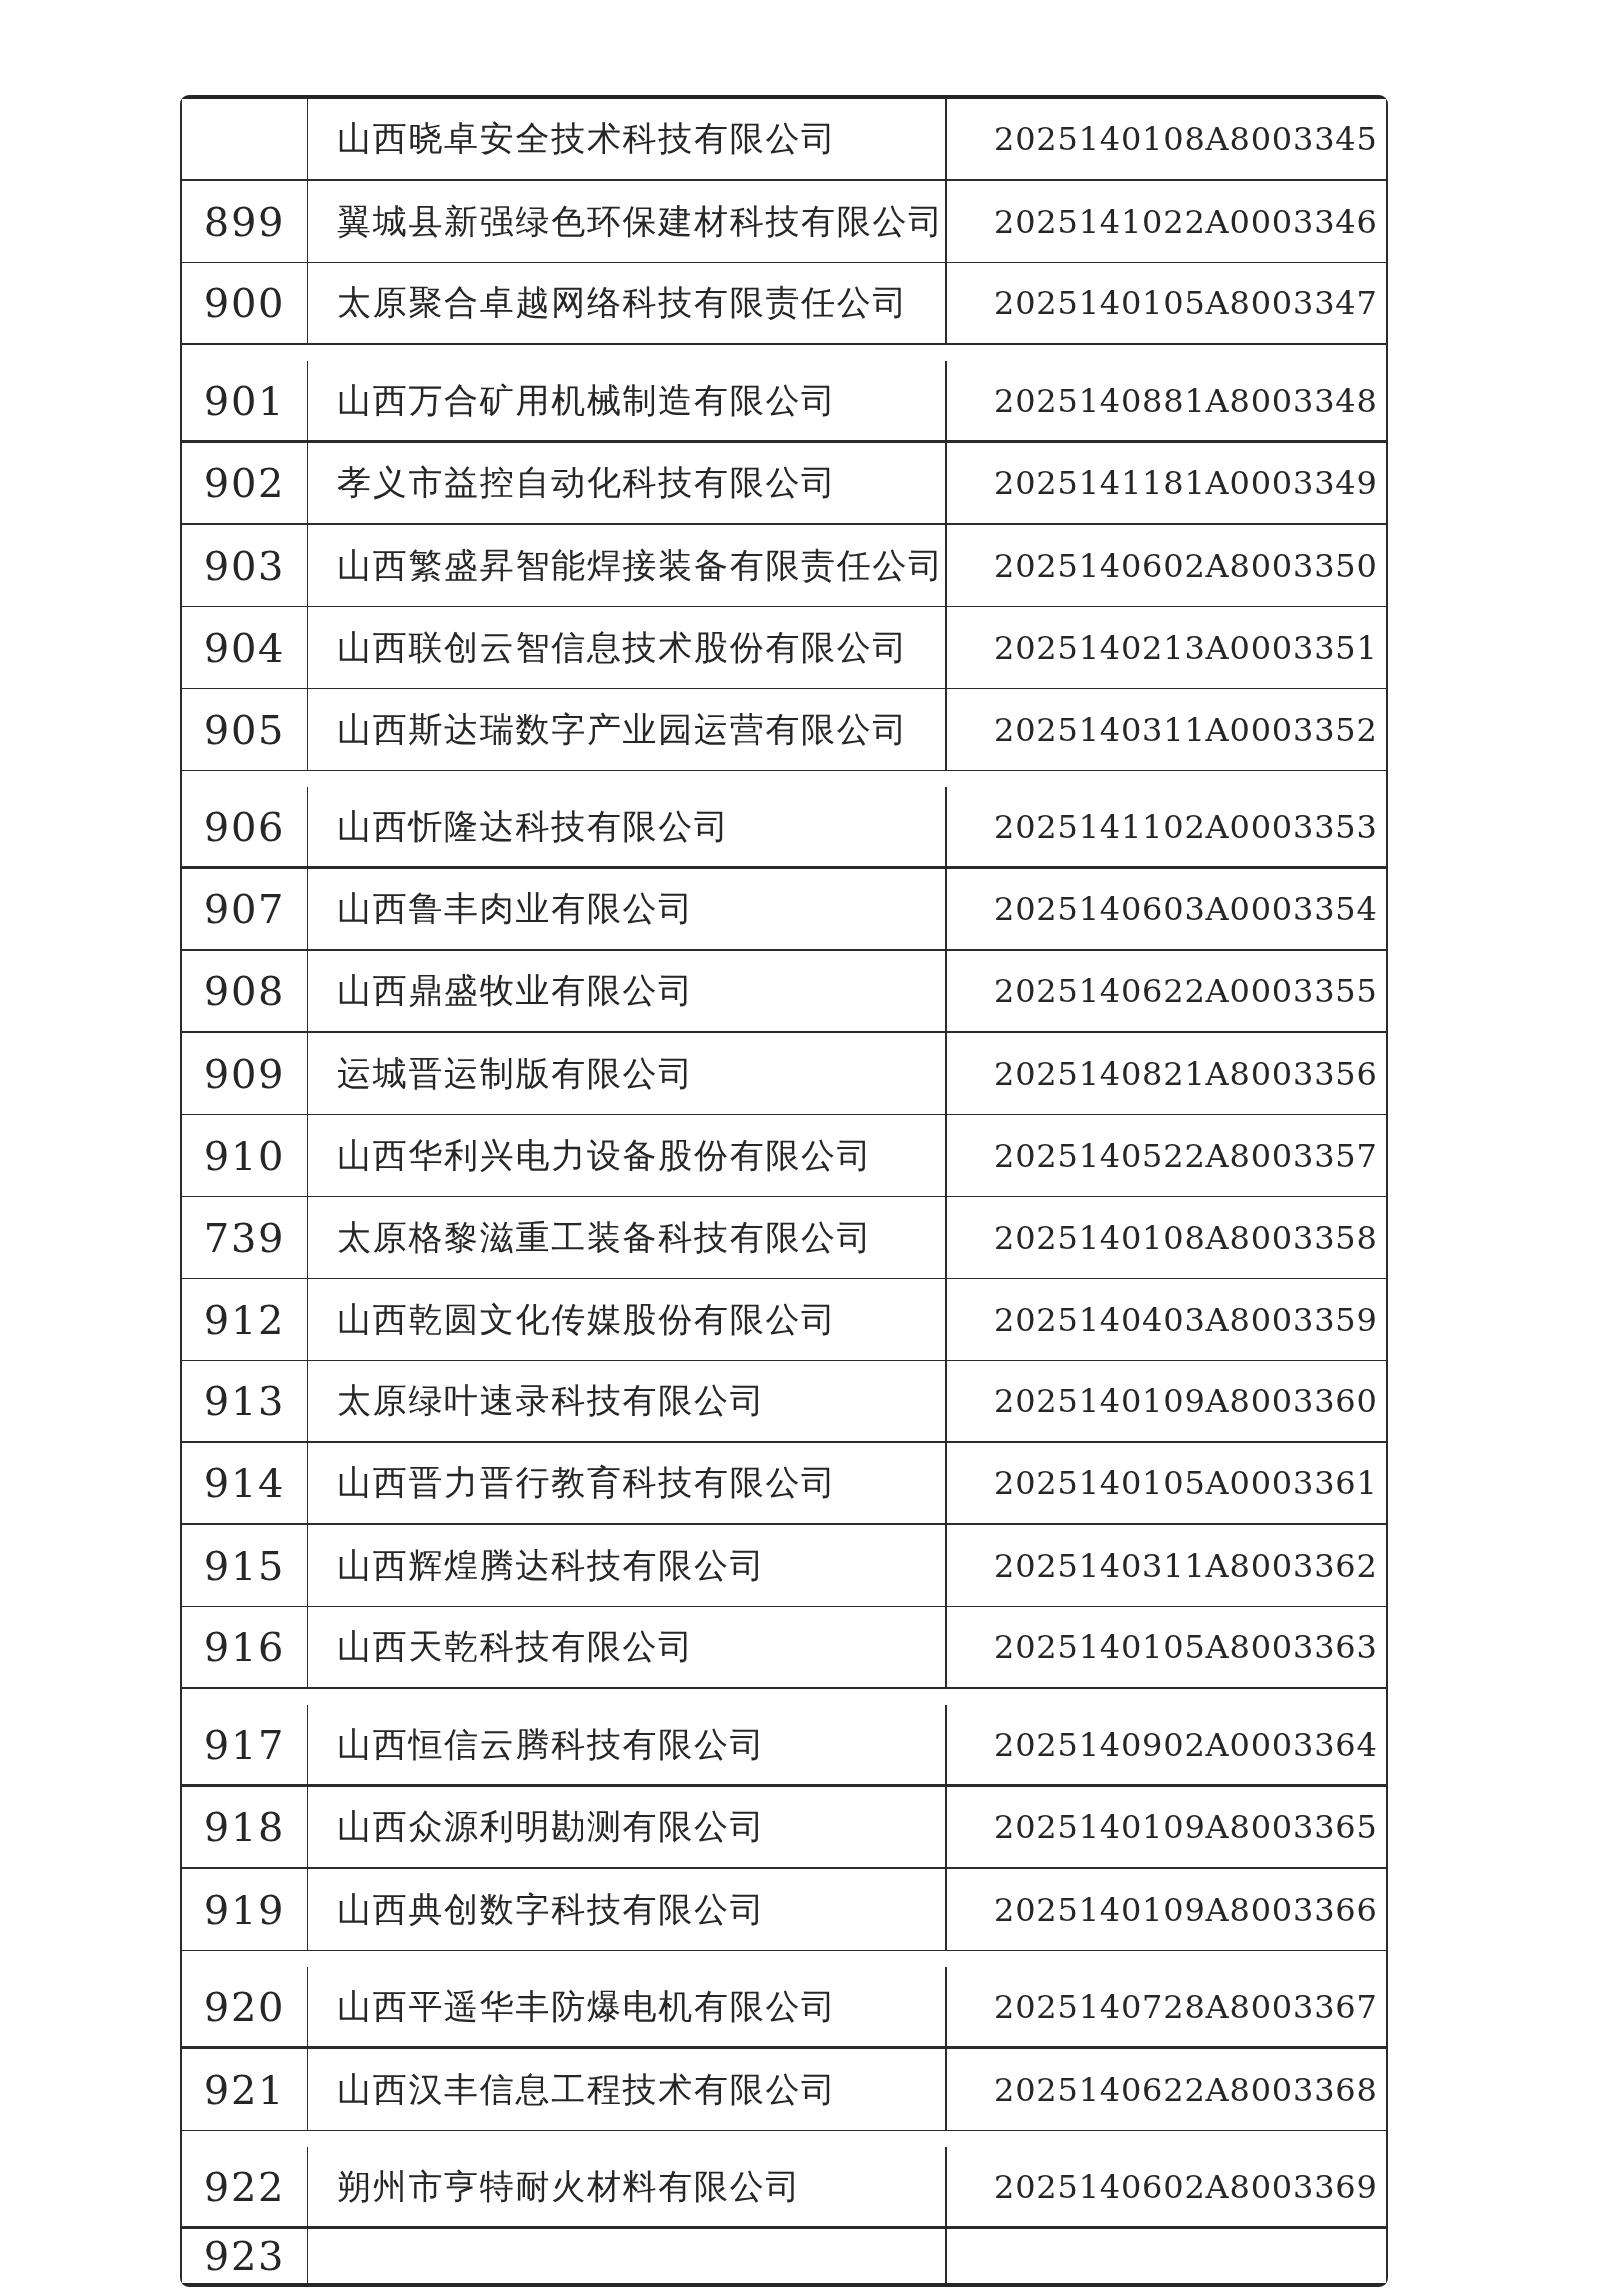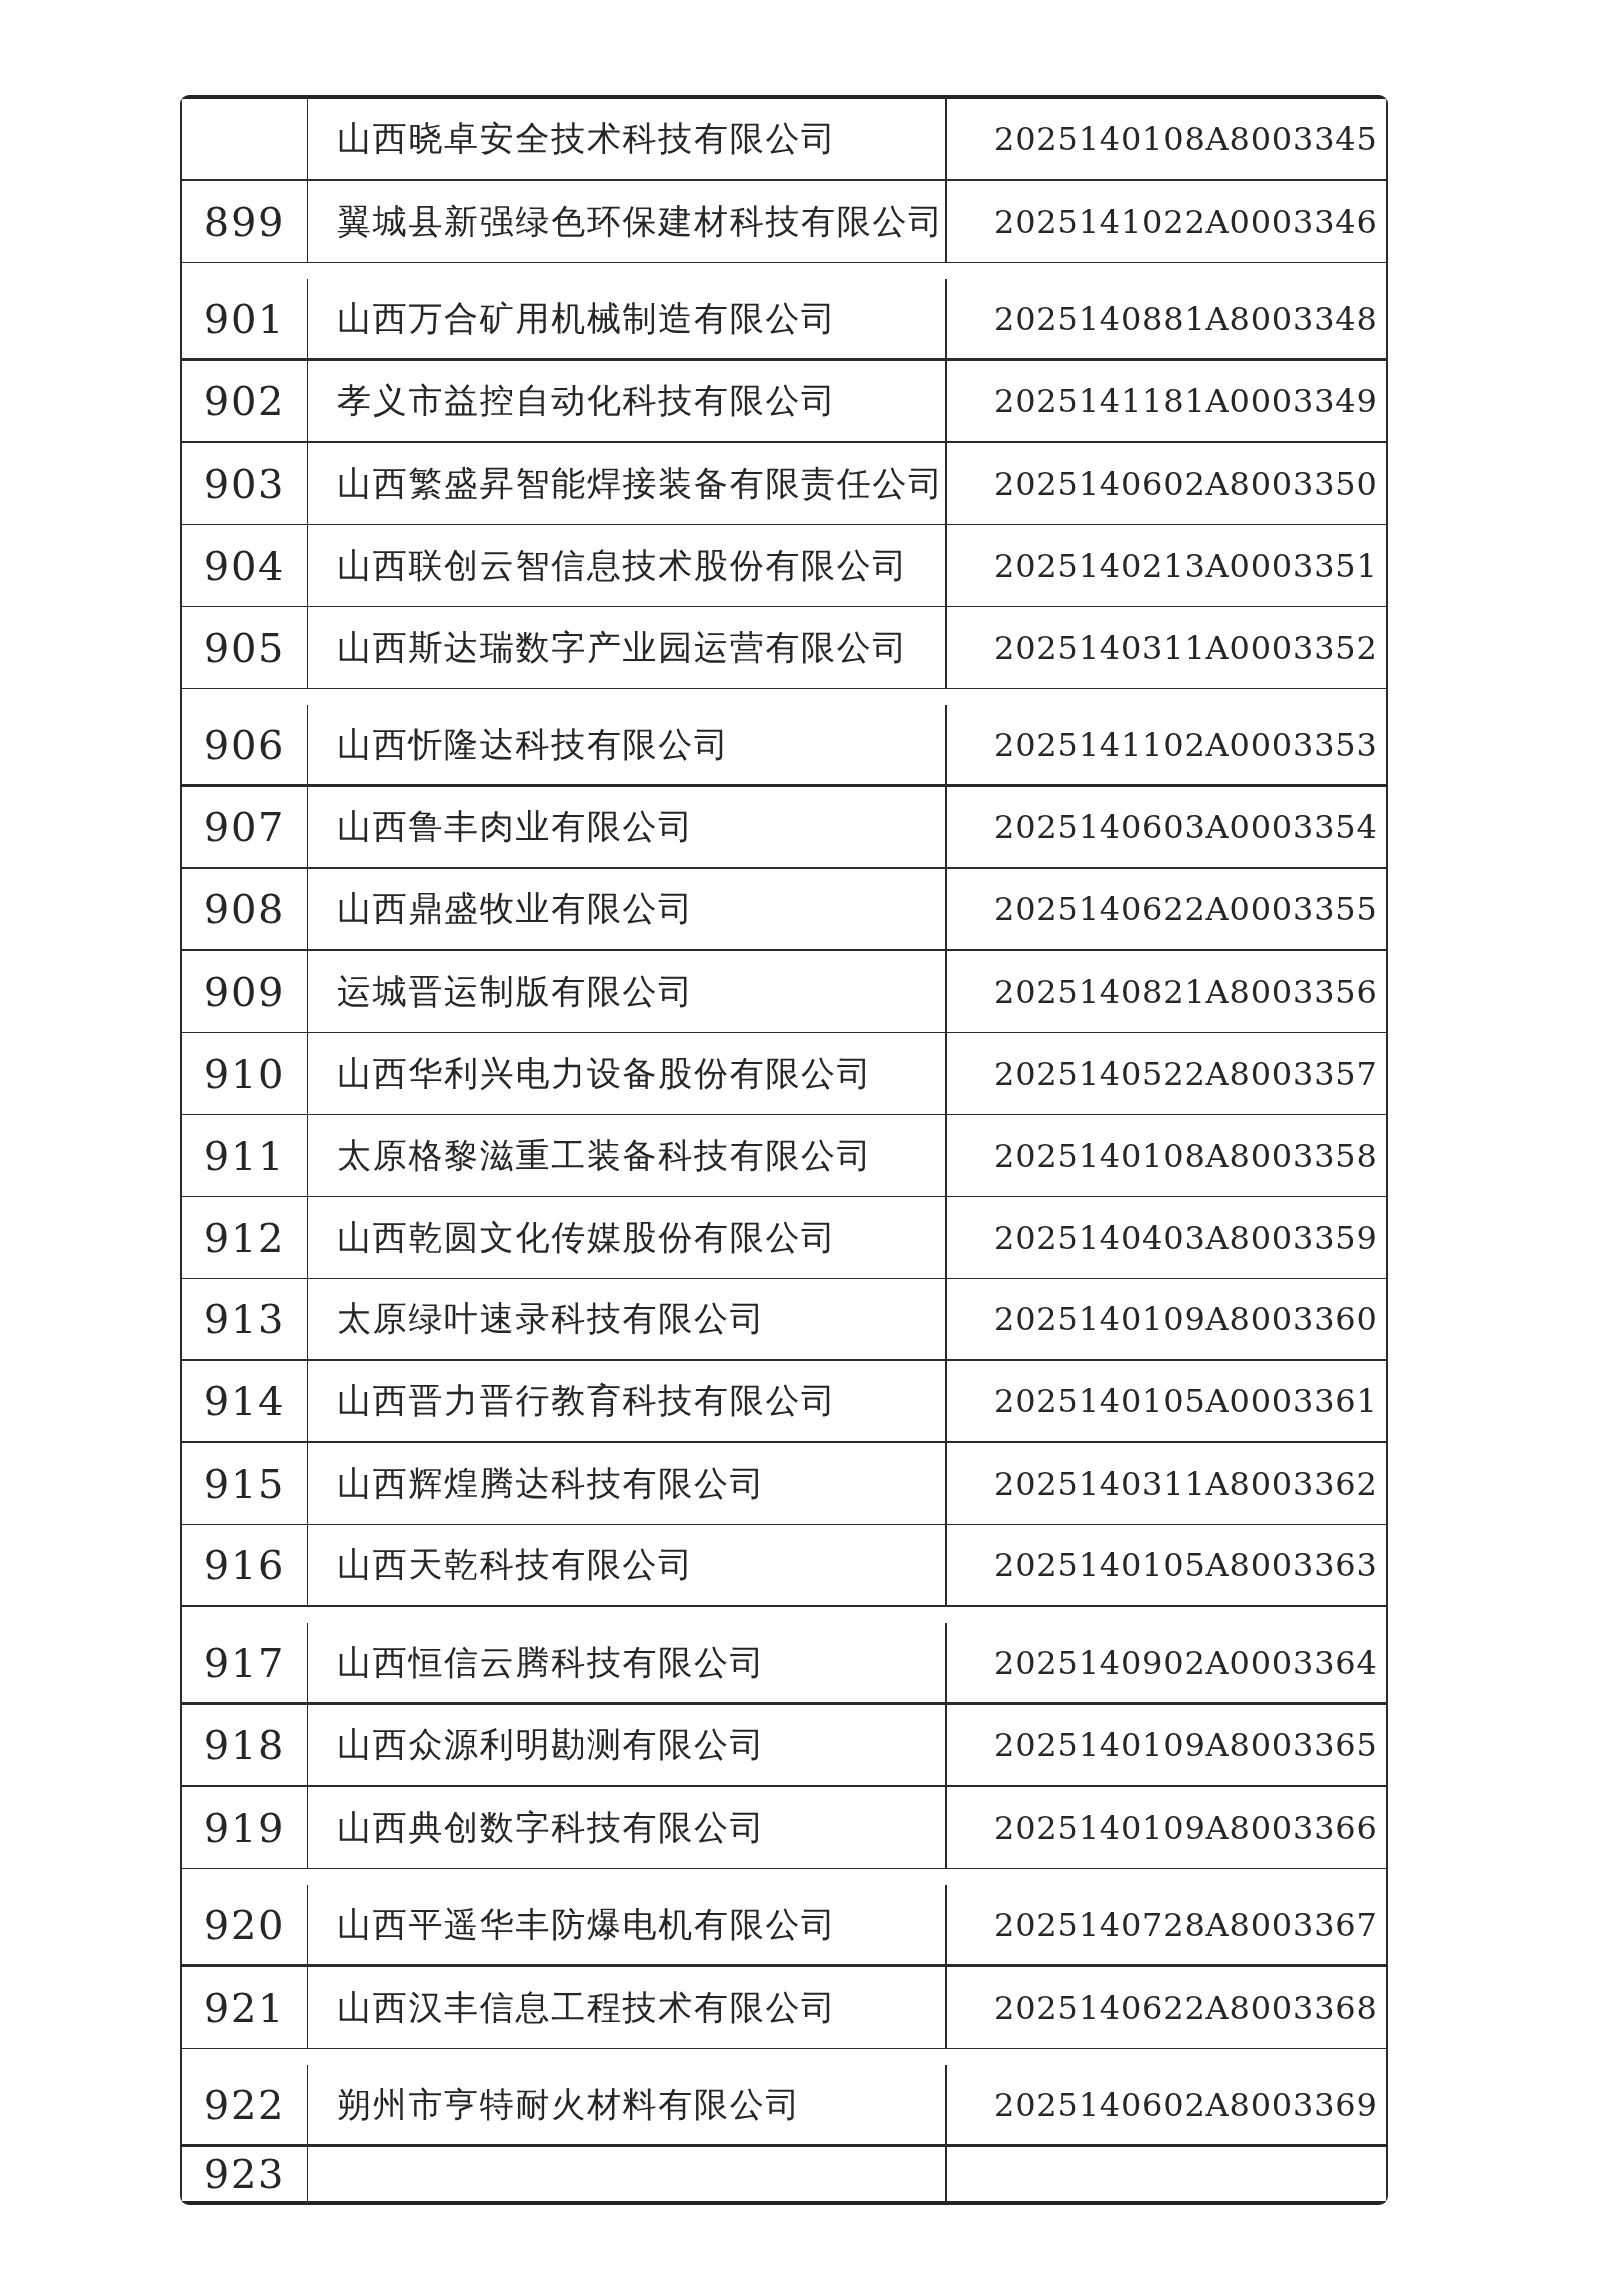--- a/index.html
+++ b/index.html
@@ -76,20 +76,25 @@
       <div class="t-row b3">
         <div class="cell c-no"></div>
         <div class="cell c-name">山西晓卓安全技术科技有限公司</div>
         <div class="cell c-code">2025140108A8003345</div>
       </div>
       <div class="t-row">
         <div class="cell c-no">899</div>
         <div class="cell c-name">翼城县新强绿色环保建材科技有限公司</div>
         <div class="cell c-code">2025141022A0003346</div>
       </div>
+      <div class="t-row b3">
+        <div class="cell c-no">900</div>
+        <div class="cell c-name">太原聚合卓越网络科技有限责任公司</div>
+        <div class="cell c-code">2025140105A8003347</div>
+      </div>
       <div class="t-row b4">
         <div class="cell c-no">901</div>
         <div class="cell c-name">山西万合矿用机械制造有限公司</div>
         <div class="cell c-code">2025140881A8003348</div>
       </div>
       <div class="t-row b3">
         <div class="cell c-no">902</div>
         <div class="cell c-name">孝义市益控自动化科技有限公司</div>
         <div class="cell c-code">2025141181A0003349</div>
       </div>
@@ -127,21 +132,21 @@
         <div class="cell c-no">909</div>
         <div class="cell c-name">运城晋运制版有限公司</div>
         <div class="cell c-code">2025140821A8003356</div>
       </div>
       <div class="t-row">
         <div class="cell c-no">910</div>
         <div class="cell c-name">山西华利兴电力设备股份有限公司</div>
         <div class="cell c-code">2025140522A8003357</div>
       </div>
       <div class="t-row">
-        <div class="cell c-no">911</div>
+        <div class="cell c-no">739</div>
         <div class="cell c-name">太原格黎滋重工装备科技有限公司</div>
         <div class="cell c-code">2025140108A8003358</div>
       </div>
       <div class="t-row">
         <div class="cell c-no">912</div>
         <div class="cell c-name">山西乾圆文化传媒股份有限公司</div>
         <div class="cell c-code">2025140403A8003359</div>
       </div>
       <div class="t-row b3">
         <div class="cell c-no">913</div>

